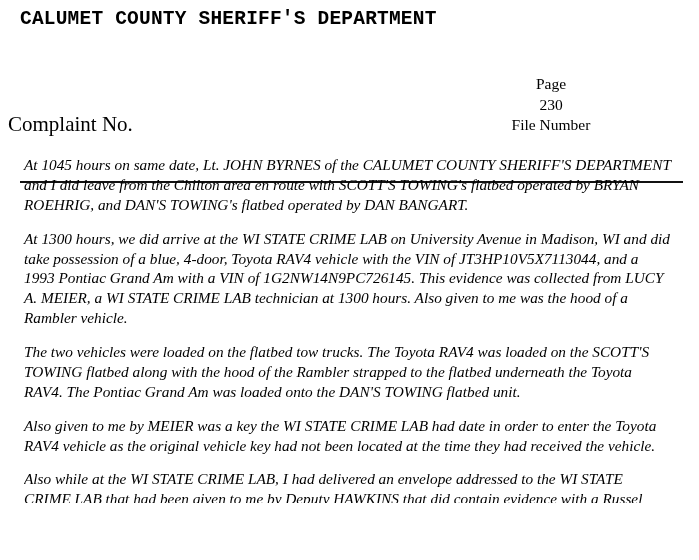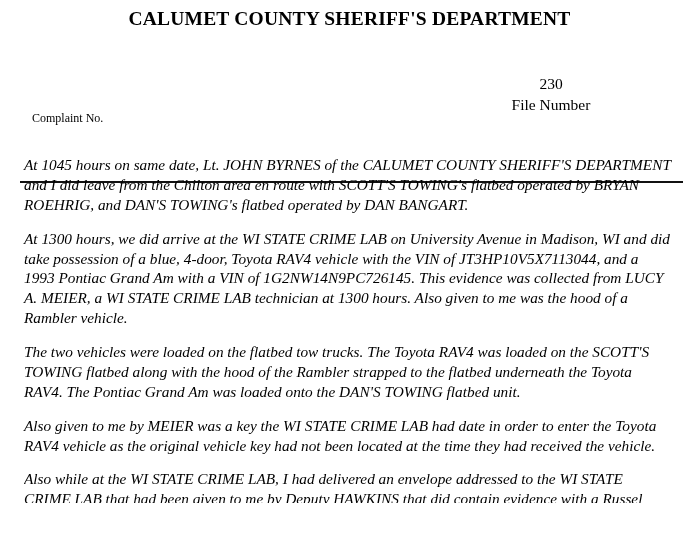--- a/index.html
+++ b/index.html
@@ -14,22 +14,21 @@
     font-family: "Liberation Serif", serif;
     color: #000000;
   }
   .page {
     position: relative;
     width: 699px;
     height: 560px;
     box-sizing: border-box;
   }
   .doc-title {
-    text-align: center;
-    font-family: Liberation Serif, serif;
+    font-family: Liberation Mono, monospace;
     font-weight: bold;
     font-size: 19.5px;
     letter-spacing: 0.2px;
     margin: 8px 0 0 0;
     padding: 0 20px;
   }
   .header-block {
     position: relative;
     height: 92px;
     margin-top: 18px;
@@ -41,23 +40,23 @@
     text-align: center;
     font-size: 15.5px;
     line-height: 1.33;
     width: 140px;
   }
   .page-meta div {
     white-space: nowrap;
   }
   .complaint {
     position: absolute;
-    left: 32px;
+    left: 8px;
     top: 62px;
-    font-size: 12px;
+    font-size: 21px;
     line-height: 1.34;
     font-family: Liberation Serif, serif;
   }
   .rule {
     position: absolute;
     left: 20px;
     right: 16px;
     top: 133px;
     border-top: 2px solid #111;
   }
@@ -86,20 +85,21 @@
 </head>
 <body>
 
 <div class="page">
 
   <div class="doc-title">CALUMET COUNTY SHERIFF'S DEPARTMENT</div>
 
   <div class="header-block">
 
     <div class="page-meta">
+      <div>Page</div>
       <div>230</div>
       <div>File Number</div>
     </div>
 
     <div class="complaint">
       <div>Complaint No.</div>
     </div>
 
     <div class="rule"></div>
   </div>

